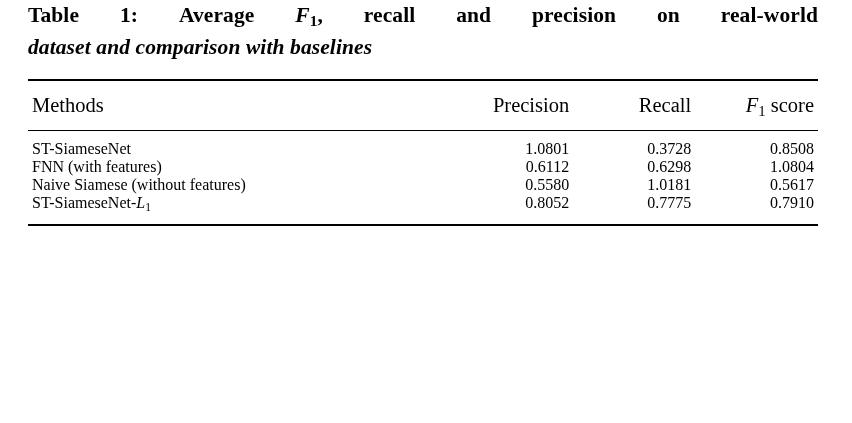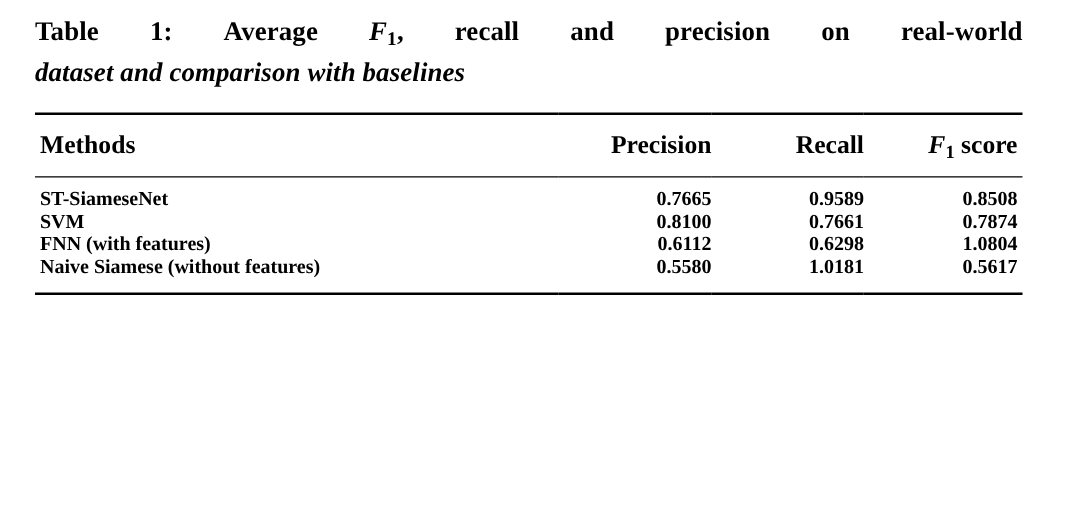--- a/index.html
+++ b/index.html
@@ -11,21 +11,21 @@
     width: 852px;
     height: 423px;
     font-family: "Liberation Serif", serif;
     color: #000000;
     overflow: hidden;
   }
   .page {
     width: 852px;
     height: 423px;
     box-sizing: border-box;
-    padding: 10px 28px 0 28px;
+    padding: 0 28px 0 28px;
     position: relative;
   }
   .caption {
     font-family: "Liberation Serif", serif;
     font-weight: bold;
     font-size: 21.5px;
     line-height: 1.42;
     text-align: justify;
     letter-spacing: 0.1px;
     margin: 0 0 14px 0;
@@ -53,21 +53,21 @@
     font-style: italic;
   }
   table.tbl {
     border-collapse: collapse;
     width: 790px;
     margin: 0;
     font-size: 20.5px;
   }
   table.tbl th, table.tbl td {
     padding: 0;
-    font-weight: bold;
+    font-weight: normal;
     text-align: left;
     vertical-align: baseline;
     margin-top: 13px;
   }
   .rule-top td, .rule-mid td, .rule-bot td {
     padding: 0;
     line-height: 0;
     font-size: 0;
   }
   .rule-top td { border-bottom: 2.2px solid #000; height: 2px; }
@@ -127,41 +127,41 @@
       </tr>
       <tr class="rule-mid">
         <td colspan="4"></td>
       </tr>
       <tr class="spacer-sm">
         <td colspan="4"></td>
       </tr>
 
       <tr class="datarow">
         <td class="col-method bold">ST-SiameseNet</td>
-        <td class="col-num bold">0.7665</td>
-        <td class="col-num bold">0.9589</td>
+        <td class="col-num bold">1.0801</td>
+        <td class="col-num bold">0.3728</td>
         <td class="col-num last bold">0.8508</td>
-      </tr>
-      <tr class="datarow">
-        <td class="col-method">SVM</td>
-        <td class="col-num">0.8100</td>
-        <td class="col-num">0.7661</td>
-        <td class="col-num last">0.7874</td>
       </tr>
       <tr class="datarow">
         <td class="col-method">FNN (with features)</td>
         <td class="col-num">0.6112</td>
         <td class="col-num">0.6298</td>
         <td class="col-num last">1.0804</td>
       </tr>
       <tr class="datarow">
         <td class="col-method">Naive Siamese (without features)</td>
         <td class="col-num">0.5580</td>
         <td class="col-num">1.0181</td>
         <td class="col-num last">0.5617</td>
+      </tr>
+      <tr class="datarow">
+        <td class="col-method"><span>ST-SiameseNet-</span><span class="ital">L</span><span class="sub">1</span></td>
+        <td class="col-num">0.8052</td>
+        <td class="col-num">0.7775</td>
+        <td class="col-num last">0.7910</td>
       </tr>
 
       <tr class="spacer-sm">
         <td colspan="4"></td>
       </tr>
       <tr class="rule-bot">
         <td colspan="4"></td>
       </tr>
     </tbody>
   </table>

